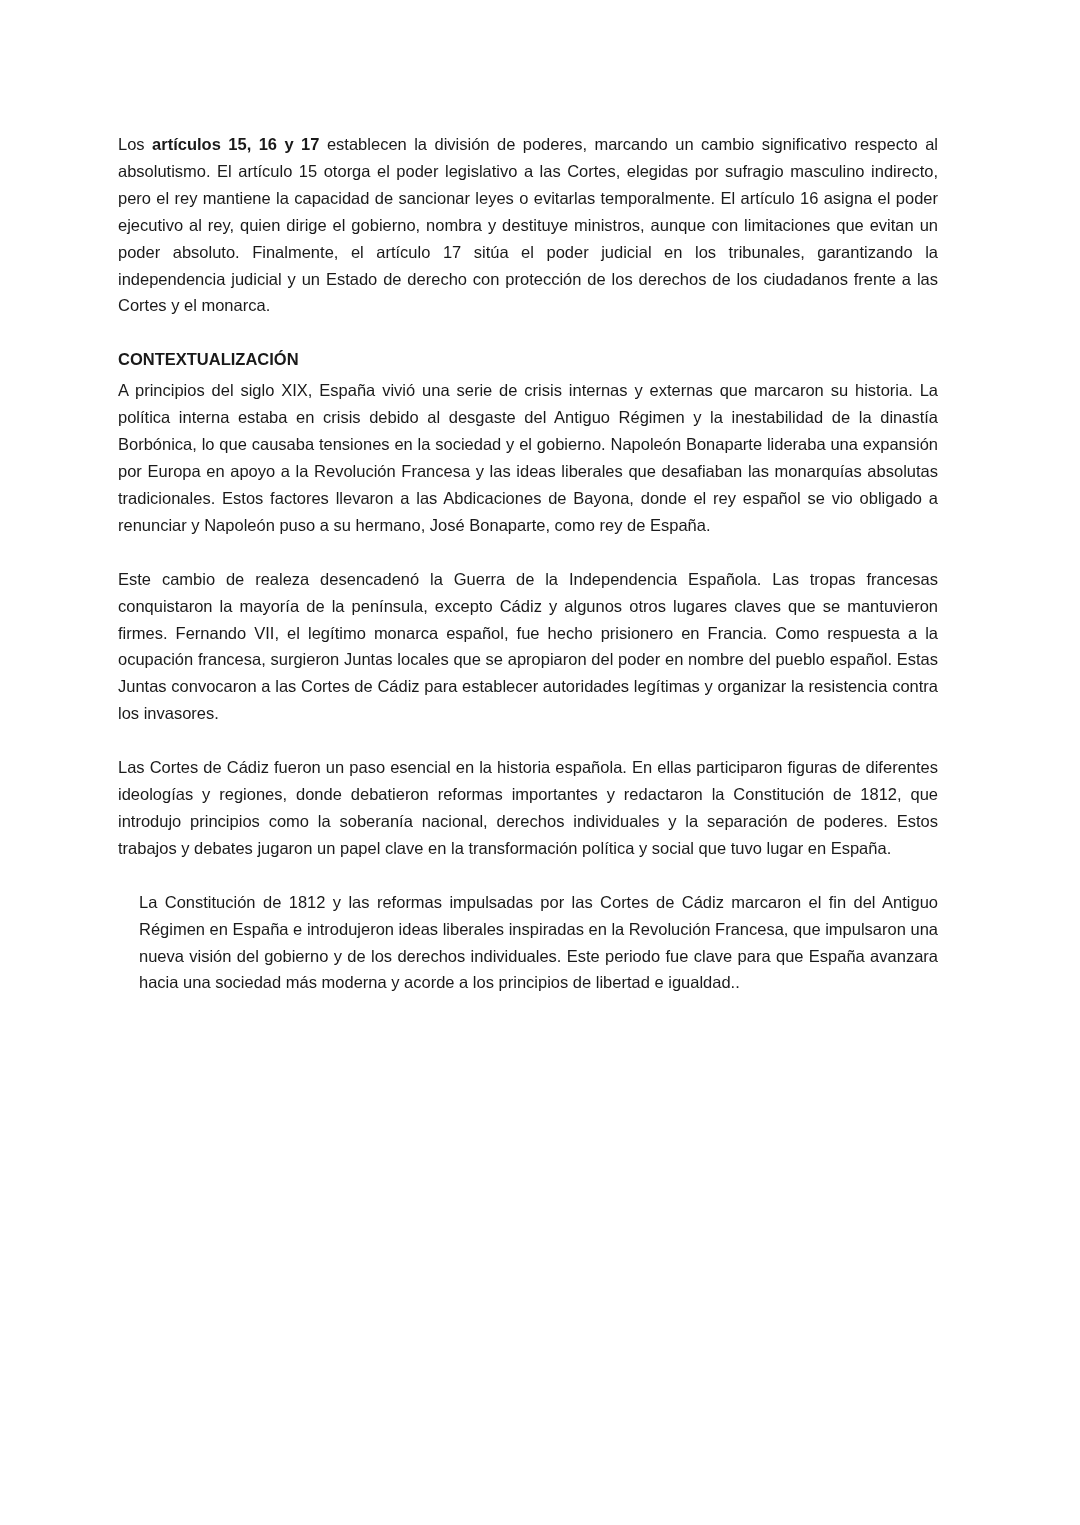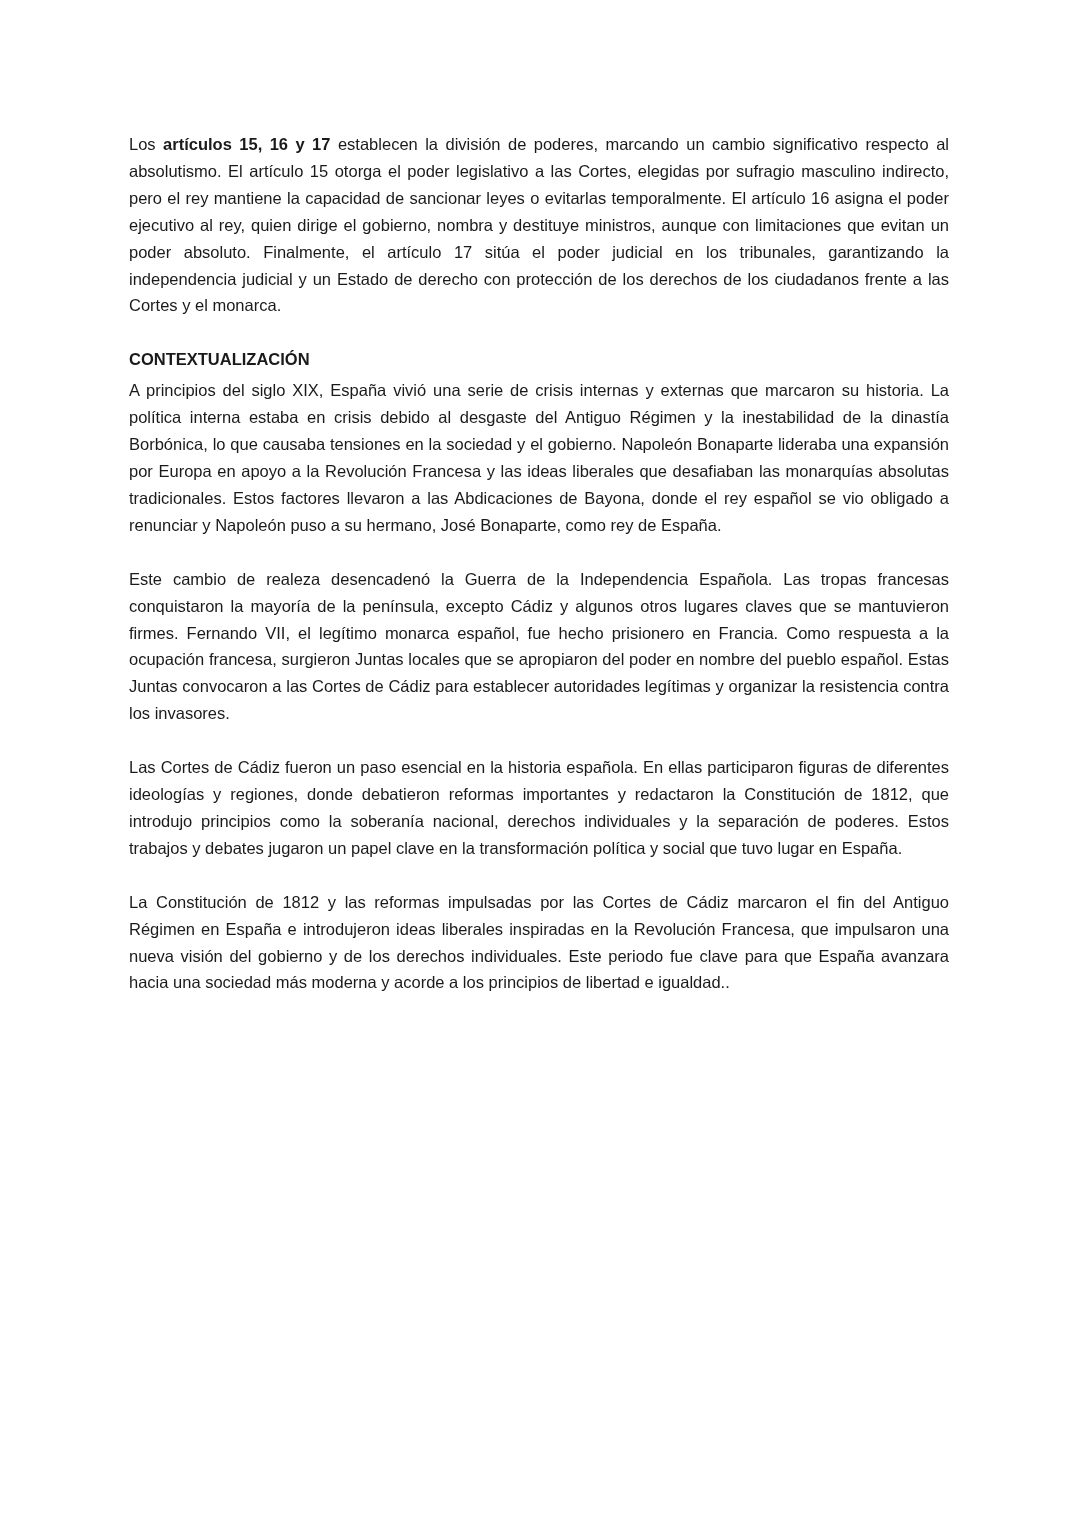--- a/index.html
+++ b/index.html
@@ -11,21 +11,21 @@
     width: 1080px;
     height: 1525px;
     position: relative;
     font-family: "Liberation Sans", "DejaVu Sans", sans-serif;
     color: #000000;
     overflow: hidden;
   }
   .page {
     position: absolute;
     top: 131px;
-    left: 129px;
+    left: 118px;
     width: 820px;
   }
   .doc-body p,
   .doc-body h2 {
     margin: 0 0 27px 0;
     font-size: 16.5px;
     line-height: 26.9px;
     text-align: justify;
     font-weight: normal;
     color: #1a1a1a;
@@ -33,20 +33,21 @@
   .doc-body h2 {
     font-weight: bold;
     margin-bottom: 4px;
     text-align: left;
   }
   .doc-body p.attached {
     margin-top: 0;
   }
   .doc-body p:last-child {
     margin-bottom: 0;
+    margin-left: 21px;
   }
   .doc-body strong {
     font-weight: bold;
   }
 </style>
 </head>
 <body>
 
 <div class="page">
   <div class="doc-body">

